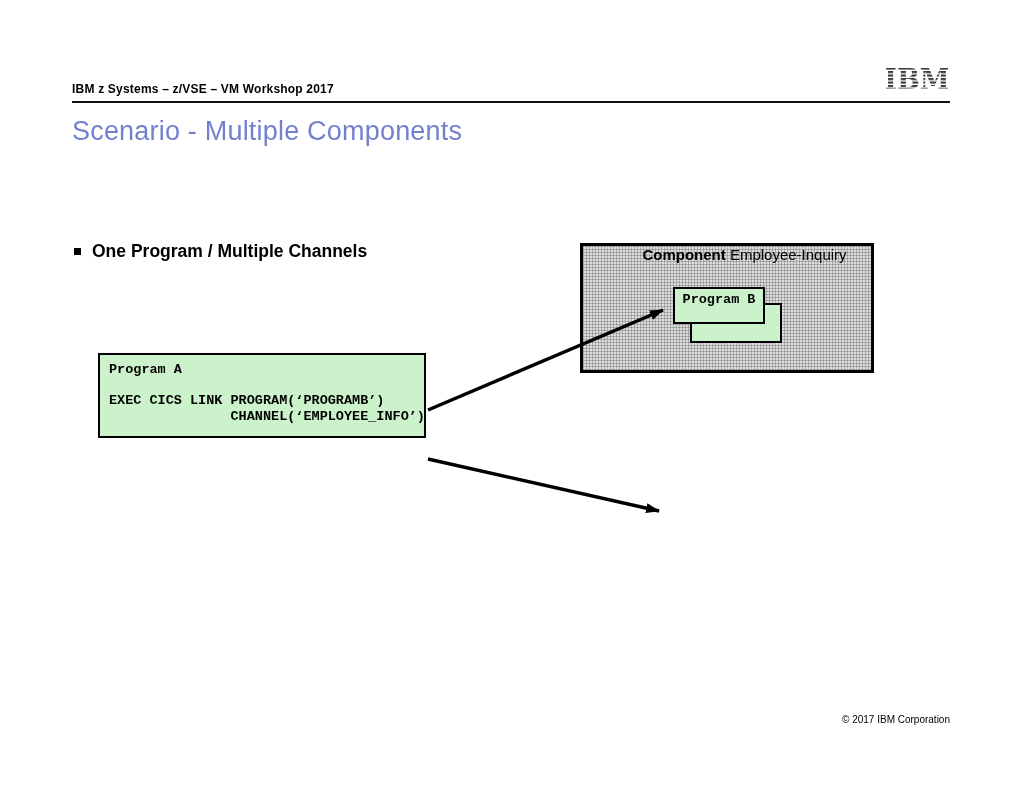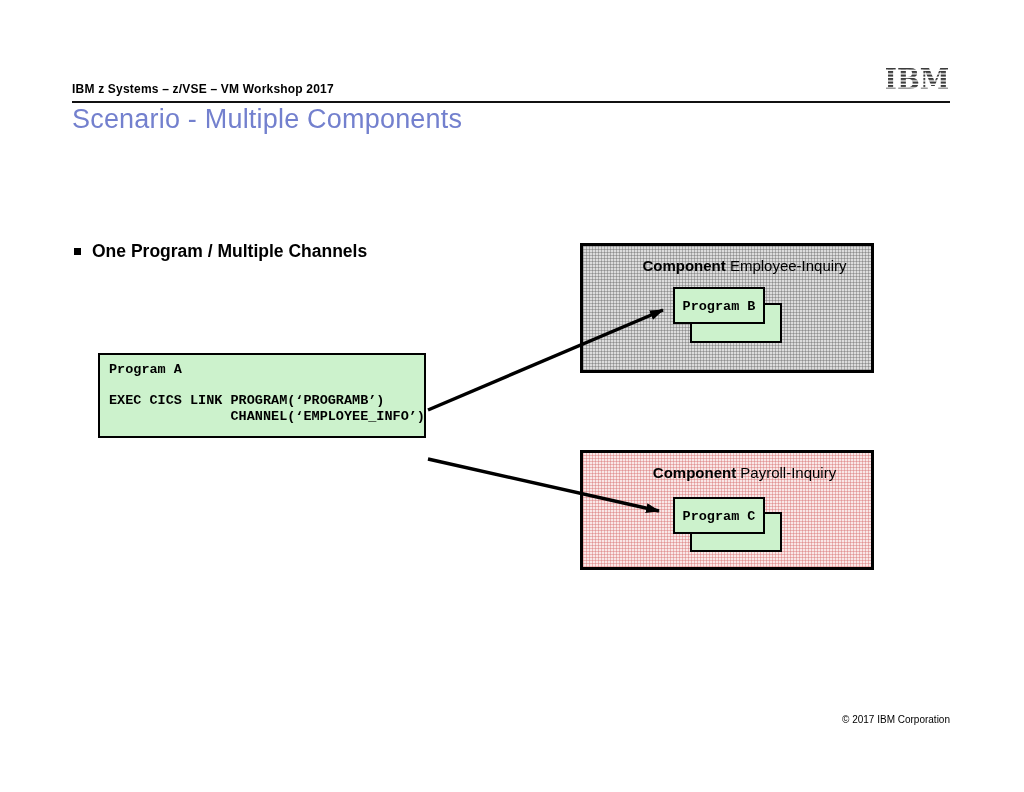--- a/index.html
+++ b/index.html
@@ -10,21 +10,21 @@
   
   .breadcrumb{
     position:absolute;left:72px;top:82px;
     font-size:12px;font-weight:bold;color:#000;letter-spacing:.2px;
   }
   .header-rule{
     position:absolute;left:72px;top:101px;width:878px;height:2px;background:#111;
   }
   .ibm-logo{position:absolute;left:886px;top:64px;width:62px;height:30px;}
   .page-title{
-    position:absolute;left:72px;top:104px;
+    position:absolute;left:72px;top:116px;
     font-size:27px;font-weight:normal;color:#7380ce;letter-spacing:.2px;
   }
   
   .bullet-row{position:absolute;left:74px;top:241px;display:flex;align-items:flex-start;}
   .bullet-square{width:7px;height:7px;background:#000;margin-top:7px;margin-right:11px;flex:none;}
   .bullet-text{font-size:17.5px;font-weight:bold;color:#000;text-align:center;}
   
   .code-box{
     position:absolute;left:98px;top:353px;width:328px;height:85px;
     box-sizing:border-box;border:2px solid #000;background:#ccf2cc;
@@ -48,30 +48,30 @@
       repeating-linear-gradient(90deg, rgba(95,95,95,.38) 0 1px, transparent 1px 3px);
   }
   .component.payroll{
     left:580px;top:450px;height:120px;
     background-color:#f9e7e7;
     background-image:
       repeating-linear-gradient(0deg, rgba(214,108,108,.42) 0 1px, transparent 1px 3px),
       repeating-linear-gradient(90deg, rgba(214,108,108,.42) 0 1px, transparent 1px 3px);
   }
   .comp-label{
-    margin-top:11px;text-align:center;font-size:15px;color:#000;white-space:nowrap;padding-left:35px;
+    text-align:center;font-size:15px;color:#000;white-space:nowrap;padding-left:35px;
   }
   .comp-label .b{font-weight:bold;}
   .prog-box{
     position:absolute;width:92px;box-sizing:border-box;
     border:2px solid #000;background:#ccf2cc;
   }
   .prog-back{height:40px;}
   .prog-front{
-    height:37px;text-align:center;padding-top:10px;
+    height:37px;text-align:center;padding-top:3px;
     font-family:"Liberation Mono","DejaVu Sans Mono",monospace;
     font-size:13.5px;font-weight:bold;color:#000;
   }
   .employee .prog-back{left:107px;top:57px;}
   .employee .prog-front{left:90px;top:41px;}
   .payroll  .prog-back{left:107px;top:59px;}
   .payroll  .prog-front{left:90px;top:44px;}
   
   .arrows{position:absolute;left:0;top:0;z-index:2;pointer-events:none;}
   
@@ -112,25 +112,20 @@
 EXEC CICS LINK PROGRAM(‘PROGRAMC’)
                CHANNEL(‘PAYROLL_INFO’)</pre>
   </div>
 
   <div class="component employee">
     <div class="comp-label"><span class="b">Component</span> <span>Employee-Inquiry</span></div>
     <div class="prog-box prog-back" style="left:107px;top:57px;"></div>
     <div class="prog-box prog-front" style="left:90px;top:41px;">Program B</div>
   </div>
 
-  <div class="component payroll">
-    <div class="comp-label"><span class="b">Component</span> <span>Payroll-Inquiry</span></div>
-    <div class="prog-box prog-back" style="left:107px;top:59px;"></div>
-    <div class="prog-box prog-front" style="left:90px;top:44px;">Program C</div>
-  </div>
 
   <svg class="arrows" width="1024" height="792" viewBox="0 0 1024 792">
     <defs>
       <marker id="ah" markerUnits="userSpaceOnUse" markerWidth="16" markerHeight="12" refX="13" refY="5" orient="auto">
         <path d="M0,0 L14,5 L0,10 z" fill="#000"></path>
       </marker>
     </defs>
     <line x1="428" y1="410" x2="663" y2="310" stroke="#000" stroke-width="3.5" marker-end="url(#ah)"></line>
     <line x1="428" y1="459" x2="659" y2="511" stroke="#000" stroke-width="3.5" marker-end="url(#ah)"></line>
   </svg>

